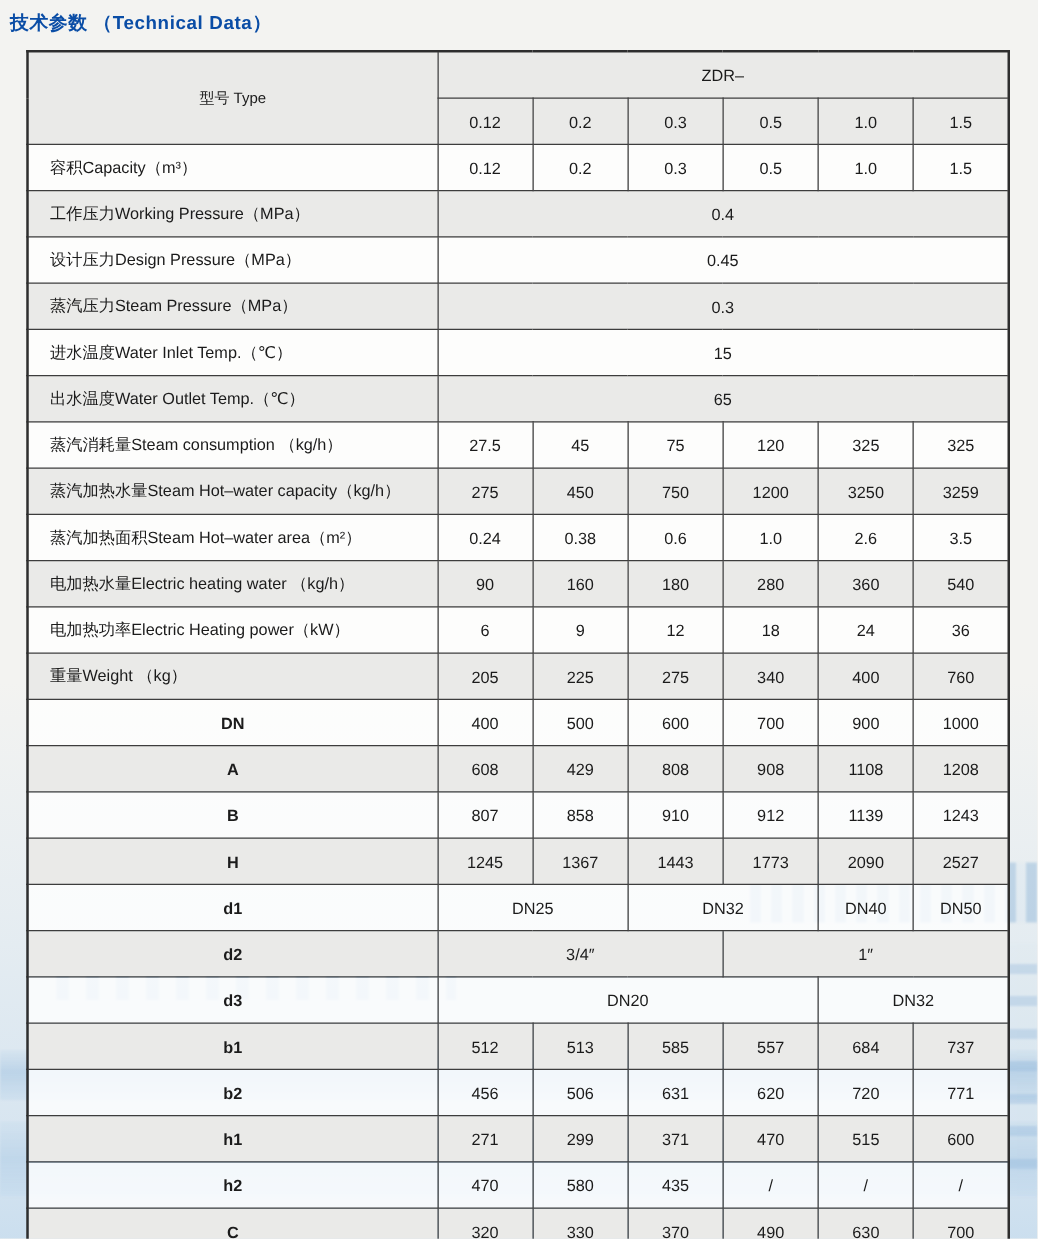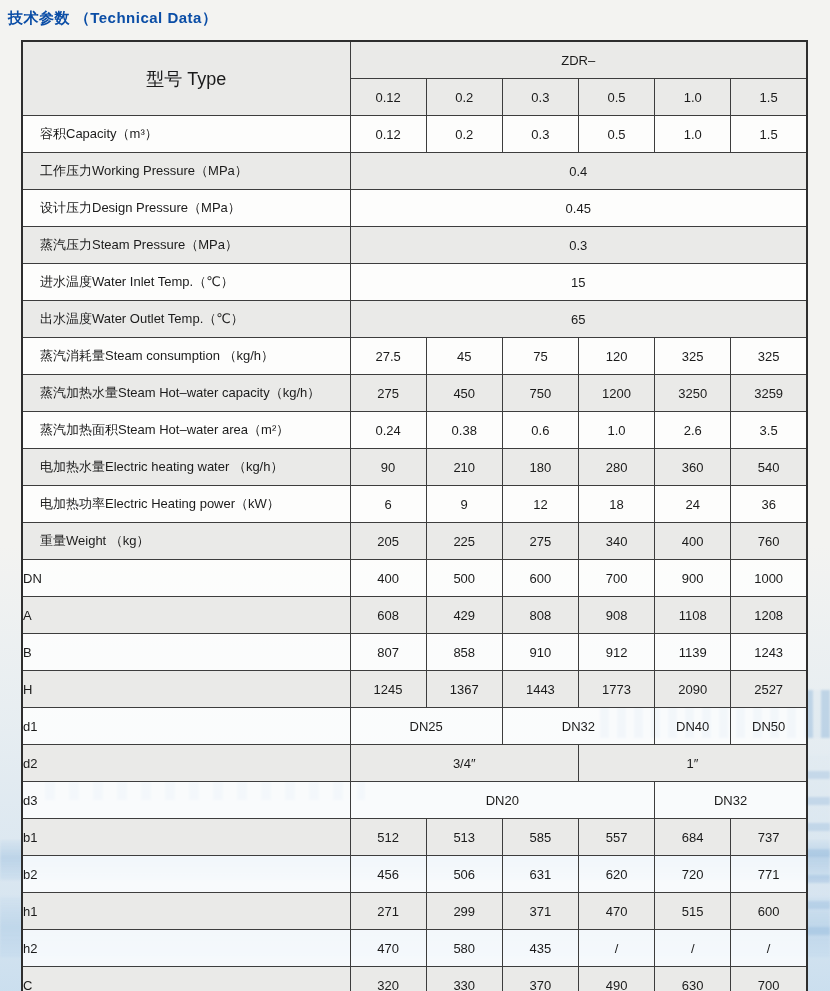--- a/index.html
+++ b/index.html
@@ -63,23 +63,23 @@
   th,td{
     border:1px solid var(--border-color,#3d3d3d);
     text-align:center;vertical-align:middle;
     font-weight:normal;padding:0;height:36px;
     white-space:nowrap;overflow:hidden;
   }
   thead th{background:var(--row-shade,#ececea);text-align:center;}
   tbody tr:nth-child(odd) td{background:rgba(255,255,255,.8);}
   tbody tr:nth-child(even) td{background:var(--row-shade,#eaeae8);}
   td.row-label{text-align:left;padding-left:17px;}
-  th.corner{font-size:18px;}
-  
-  tbody tr:nth-child(n+13) td.row-label{text-align:left;padding-left:0;}
+  th.corner{font-size:12px;}
+  
+  tbody tr:nth-child(n+13) td.row-label{text-align:center;padding-left:0;font-weight:bold;}
 </style>
 </head>
 <body style="--title-blue: #0a4da6; --row-shade: #eaeae8; --border-color: #3d3d3d;">
 
 <div class="watermark">
   <div class="wm wm-blocks-right"></div>
   <div class="wm wm-marks-right"></div>
   <div class="wm wm-building-left"></div>
   <div class="wm wm-bridge"></div>
   <div class="wm wm-band"></div>
@@ -164,21 +164,21 @@
         <td>0.24</td>
         <td>0.38</td>
         <td>0.6</td>
         <td>1.0</td>
         <td>2.6</td>
         <td>3.5</td>
       </tr>
       <tr>
         <td class="row-label">电加热水量Electric heating water （kg/h）</td>
         <td>90</td>
-        <td>210</td>
+        <td>160</td>
         <td>180</td>
         <td>280</td>
         <td>360</td>
         <td>540</td>
       </tr>
       <tr>
         <td class="row-label">电加热功率Electric Heating power（kW）</td>
         <td>6</td>
         <td>9</td>
         <td>12</td>

